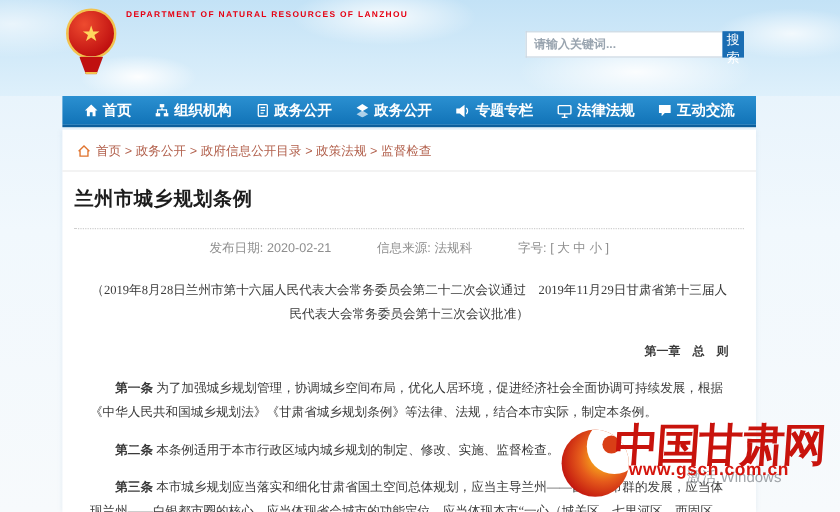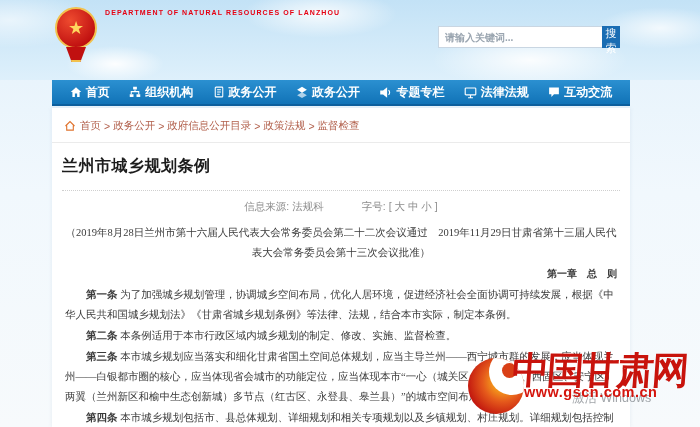--- a/index.html
+++ b/index.html
@@ -49,21 +49,21 @@
   .bc-sep{color:#b2604c;}
   .article-title{margin:13px 10px 0;text-align:left;font-size:16px;font-weight:bold;
       color:#1c1c1c;letter-spacing:.5px;}
   .dotted-sep{margin:13px 10px 0;border-top:1px dotted #cfcfcf;height:0;}
   .article-meta{margin-top:9px;display:flex;justify-content:center;gap:38px;
       font-size:10.5px;color:#8e8e8e;}
   .article-meta .lbl{margin-right:3px;}
   .fontsize{cursor:pointer;text-align:center;}
   .article-body{padding:8px 12px 0;font-family:"Liberation Serif","DejaVu Serif",serif;
       font-size:10.5px;line-height:20px;color:#3a3a3a;}
-  .article-body p{margin:1px;}
+  .article-body p{margin:11px;}
   .intro-p{text-align:center;}
   .chapter-p{text-align:right;font-weight:bold;font-size:10px;}
   .law-p{text-indent:2em;}
   .law-label{font-weight:bold;}
   
   .win-activate{position:absolute;left:572px;top:391px;color:rgba(130,135,140,.75);
       font-size:12.5px;line-height:15px;white-space:nowrap;}
   .win-activate .l2{font-size:9.5px;color:rgba(130,135,140,.55);}
   .gscn{position:absolute;left:468px;top:348px;width:240px;height:76px;}
   .swirl{position:absolute;left:0;top:10px;width:56px;height:56px;border-radius:50%;overflow:hidden;
@@ -185,20 +185,23 @@
           <span class="bc-sep">&gt;</span>
           <a class="bc-link">监督检查</a>
         </span>
     </div>
 
     <h1 class="article-title">兰州市城乡规划条例</h1>
     <div class="dotted-sep"></div>
 
     <div class="article-meta">
       <span>
+        <span class="lbl">发布日期:</span><span>2020-02-21</span>
+      </span>
+      <span>
         <span class="lbl">信息来源:</span><span>法规科</span>
       </span>
       <span class="fontsize">
         <span class="lbl">字号:</span><span>[ 大 中 小 ]</span>
       </span>
     </div>
 
     <div class="article-body">
       <p class="intro-p">（2019年8月28日兰州市第十六届人民代表大会常务委员会第二十二次会议通过　2019年11月29日甘肃省第十三届人民代表大会常务委员会第十三次会议批准）</p>
       <p class="chapter-p">第一章　总　则</p>

